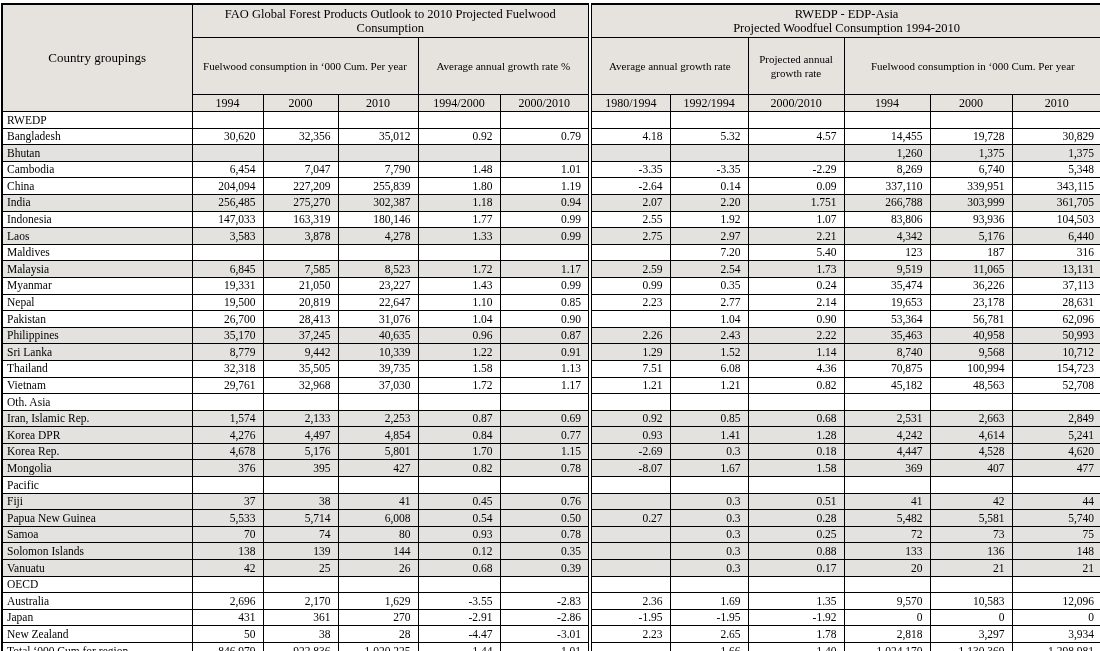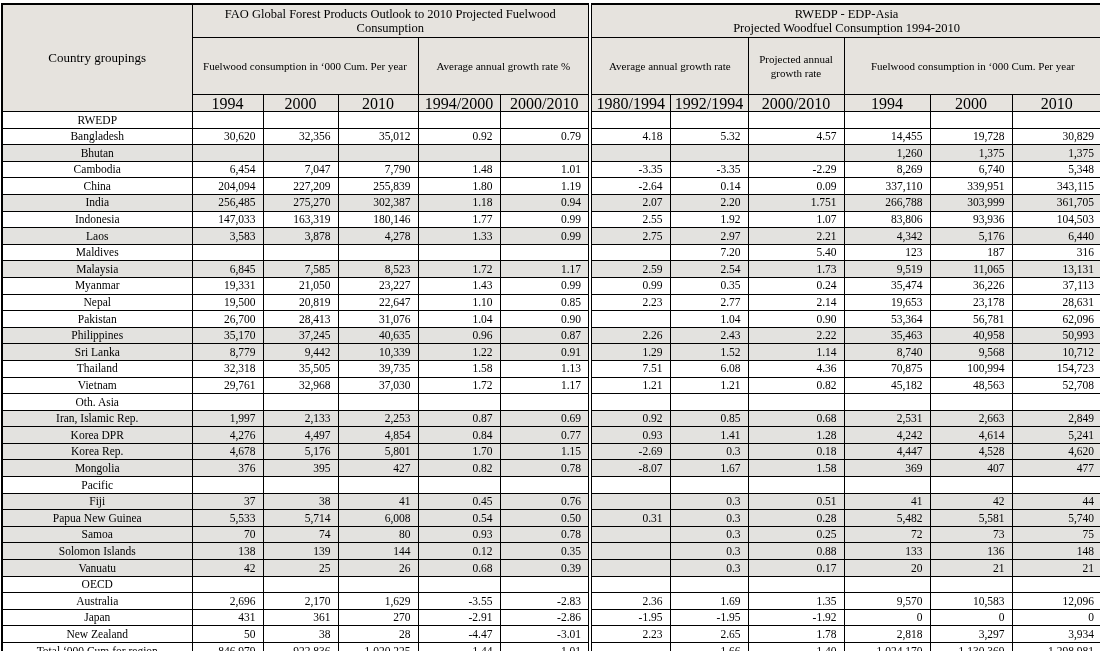--- a/index.html
+++ b/index.html
@@ -40,39 +40,39 @@
     vertical-align: middle;
   }
   .grp-head {
     font-size: 11px;
     line-height: 14px;
     height: 54px;
     vertical-align: middle;
     padding: 1px 4px;
   }
   .year-head {
-    font-size: 16px;
+    font-size: 12px;
     height: 16px;
     line-height: 13px;
     padding: 0;
   }
   .country-head {
     font-size: 13px;
     vertical-align: middle;
     text-align: center;
   }
   .split { border-left: 4px double #000 !important; }
   tbody td {
     font-size: 11.5px;
     line-height: 12.6px;
     padding: 1.5px 4px;
     height: 12.6px;
   }
   tbody td.cname {
-    text-align: center;
+    text-align: left;
     padding-left: 4px;
   }
   tbody td.num {
     text-align: right;
     padding-right: 7px;
   }
   tbody tr.shaded td { background: #e3e2df; }
 </style>
 </head>
 <body>
@@ -371,21 +371,21 @@
           <td class="num"></td>
           <td class="num split"></td>
           <td class="num"></td>
           <td class="num"></td>
           <td class="num"></td>
           <td class="num"></td>
           <td class="num"></td>
         </tr>
         <tr class="shaded">
           <td class="cname">Iran, Islamic Rep.</td>
-          <td class="num">1,997</td>
+          <td class="num">1,574</td>
           <td class="num">2,133</td>
           <td class="num">2,253</td>
           <td class="num">0.87</td>
           <td class="num">0.69</td>
           <td class="num split">0.92</td>
           <td class="num">0.85</td>
           <td class="num">0.68</td>
           <td class="num">2,531</td>
           <td class="num">2,663</td>
           <td class="num">2,849</td>
@@ -460,21 +460,21 @@
           <td class="num">42</td>
           <td class="num">44</td>
         </tr>
         <tr class="shaded">
           <td class="cname">Papua New Guinea</td>
           <td class="num">5,533</td>
           <td class="num">5,714</td>
           <td class="num">6,008</td>
           <td class="num">0.54</td>
           <td class="num">0.50</td>
-          <td class="num split">0.31</td>
+          <td class="num split">0.27</td>
           <td class="num">0.3</td>
           <td class="num">0.28</td>
           <td class="num">5,482</td>
           <td class="num">5,581</td>
           <td class="num">5,740</td>
         </tr>
         <tr class="shaded">
           <td class="cname">Samoa</td>
           <td class="num">70</td>
           <td class="num">74</td>

